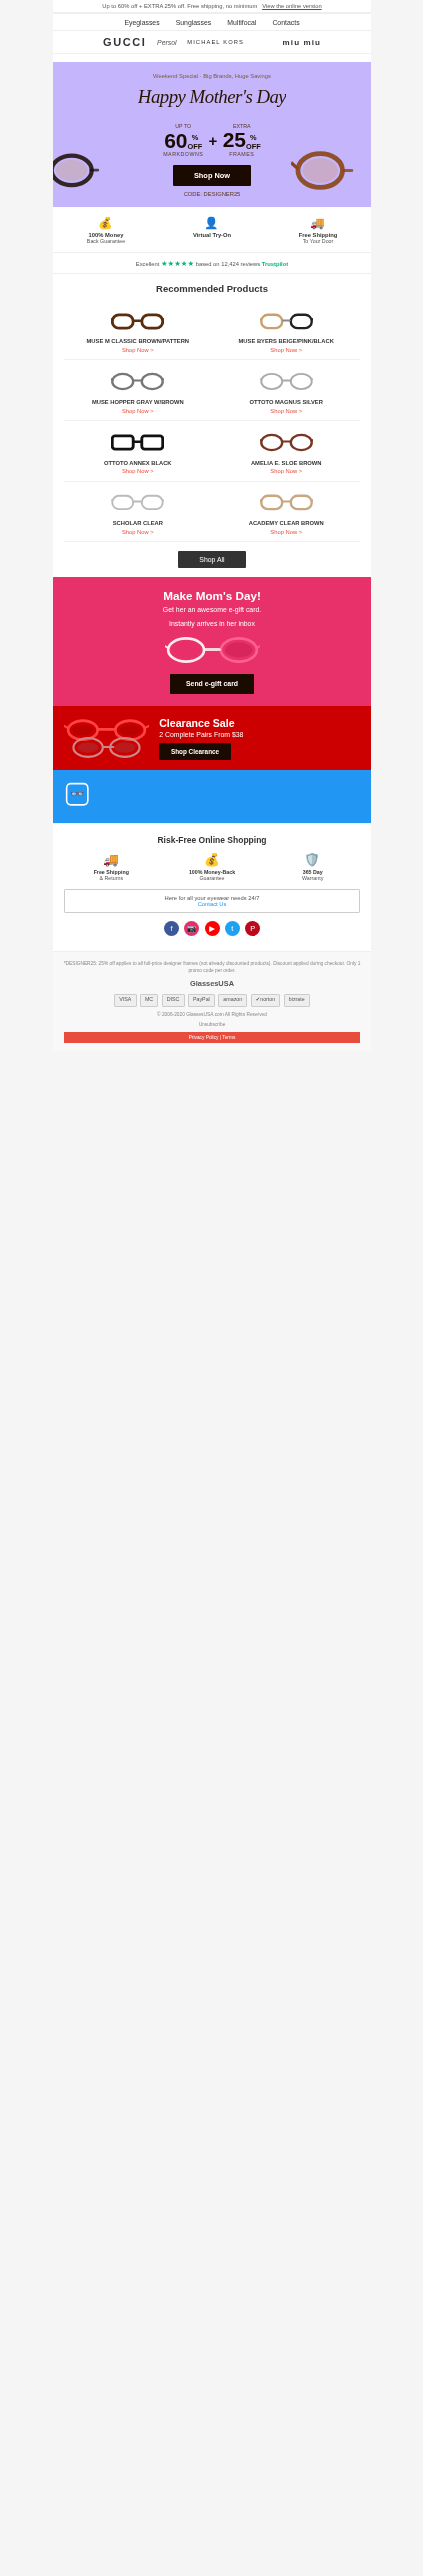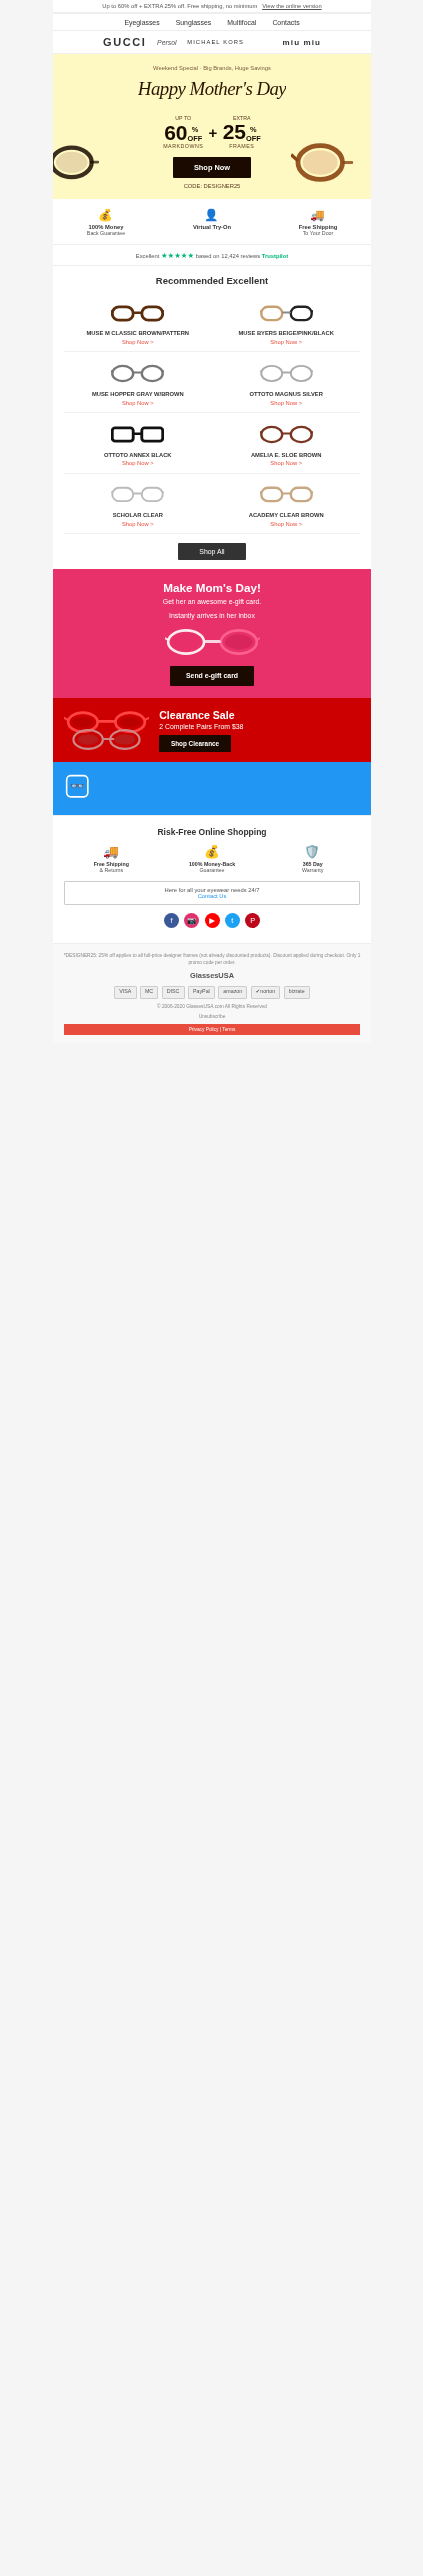--- a/index.html
+++ b/index.html
@@ -20,21 +20,21 @@
     .nav span { cursor: pointer; }
 
     
     .brand-row { display: flex; justify-content: center; align-items: center; gap: 10.6px; padding: 5.3px 10.6px; border-bottom: 0.5px solid #eee; }
     .brand-gucci { font-size: 11px; font-weight: bold; letter-spacing: 1.6px; color: #333; }
     .brand-persol { font-size: 6.9px; font-style: italic; color: #555; }
     .brand-mk { font-size: 5.8px; letter-spacing: 1.1px; color: #333; text-transform: uppercase; }
     .brand-miumiu { font-size: 8px; letter-spacing: 1.1px; color: #333; font-weight: bold; padding-left: 28px; }
 
     
-    .hero { background: #fef9c3; padding: 10.6px; text-align: center; position: relative; min-height: 138px; overflow: hidden; }
+    .hero { background: #c4b5fd; padding: 10.6px; text-align: center; position: relative; min-height: 138px; overflow: hidden; margin-top: 8px; }
     .hero-content { position: relative; z-index: 2; }
     .hero-subtitle { font-size: 5.8px; color: #7a5c3a; margin-bottom: 2.1px; }
     .hero-title { font-size: 19px; font-family: 'Georgia', serif; font-style: italic; color: #3a2510; line-height: 1.1; margin-bottom: 3.2px; }
     .hero-offers { display: flex; align-items: center; justify-content: center; gap: 5.3px; margin-bottom: 7.4px; }
     .hero-offer { text-align: center; }
     .hero-offer .up-to { font-size: 5.3px; color: #5a3a20; }
     .hero-offer .percent { font-size: 21px; font-weight: bold; color: #1a0a00; line-height: 1; }
     .hero-offer .off { font-size: 6.4px; color: #1a0a00; font-weight: bold; }
     .hero-offer .label { font-size: 5.3px; color: #5a3a20; letter-spacing: 0.5px; }
     .hero-plus { font-size: 15px; color: #1a0a00; font-weight: bold; }
@@ -214,21 +214,21 @@
   </div>
 
   <div class="trustpilot">
     <span>Excellent</span>
     <span class="stars">★★★★★</span>
     <span>based on 12,424 reviews</span>
     <span class="tp-logo">Trustpilot</span>
   </div>
 
   <div>
-    <div class="section-title">Recommended Excellent</div>
+    <div class="section-title">Recommended Products</div>
     <div class="products-grid">
 
       <div class="product-item">
         <div class="product-img">
           <svg class="glasses-sm" viewBox="0 0 110 42">
             <rect x="2" y="8" width="44" height="28" rx="14" fill="none" stroke="#5a2d0c" stroke-width="6"></rect>
             <rect x="64" y="8" width="44" height="28" rx="14" fill="none" stroke="#5a2d0c" stroke-width="6"></rect>
             <rect x="46" y="18" width="18" height="5" fill="#5a2d0c" rx="2"></rect>
             <line x1="2" y1="18" x2="-8" y2="14" stroke="#5a2d0c" stroke-width="4"></line>
             <line x1="108" y1="18" x2="118" y2="14" stroke="#5a2d0c" stroke-width="4"></line>

